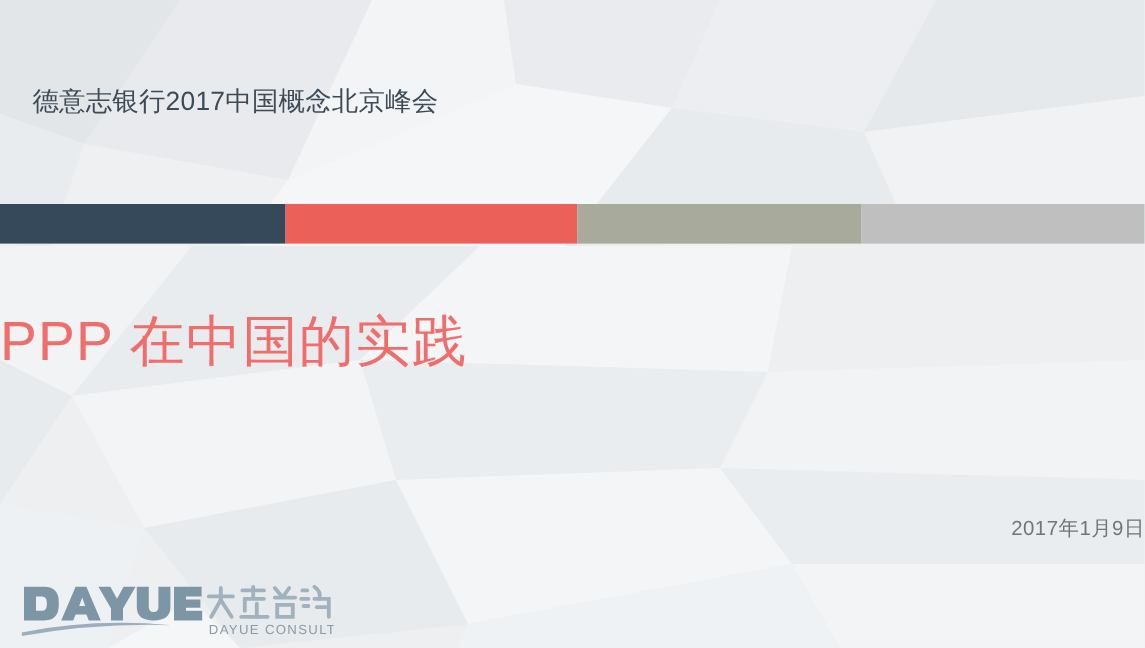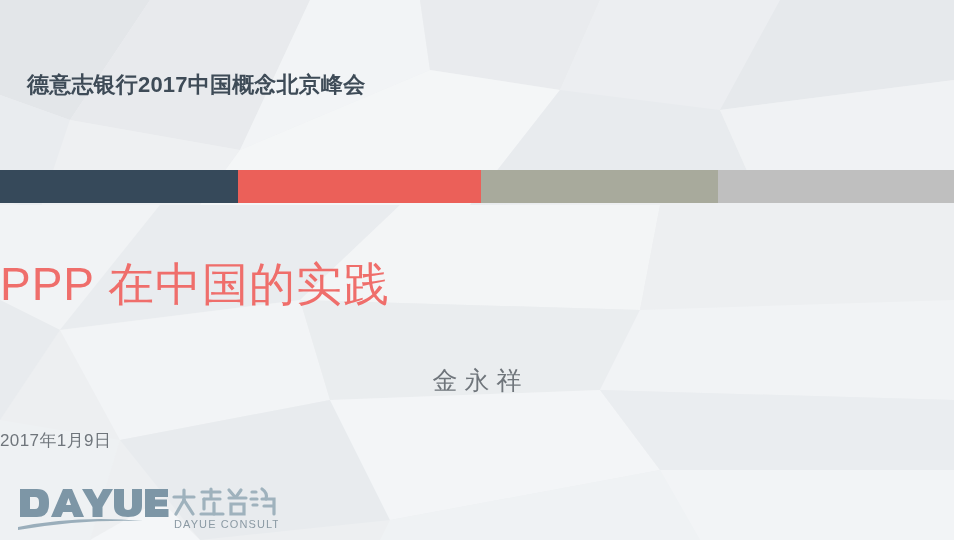--- a/index.html
+++ b/index.html
@@ -25,21 +25,21 @@
     height: 540px;
     display: block;
   }
 
   
   #event-title {
     position: absolute;
     left: 27px;
     top: 70px;
     font-size: 22px;
-    font-weight: bold;
+    font-weight: normal;
     color: #3e4b57;
     letter-spacing: 0.2px;
     white-space: nowrap;
   }
 
   
   #color-band {
     position: absolute;
     left: 0;
     top: 170px;
@@ -80,21 +80,21 @@
     letter-spacing: 7px;
     text-indent: 7px;
     font-weight: 400;
   }
 
   #deck-date {
     position: absolute;
     left: 0;
     top: 429px;
     width: 954px;
-    text-align: left;
+    text-align: right;
     font-size: 17px;
     color: #6f757b;
     letter-spacing: 0.4px;
   }
 
   
   #logo {
     position: absolute;
     left: 18px;
     top: 483px;
@@ -144,21 +144,20 @@
     <div class="seg seg-1" style="background:#36495a"></div>
     <div class="seg seg-2" style="background:#eb6059"></div>
     <div class="seg seg-3" style="background:#a8aa9c"></div>
     <div class="seg seg-4" style="background:#bfbfbf"></div>
   </div>
 
   <div id="title-block">
     <div id="deck-title">PPP 在中国的实践</div>
   </div>
 
-  <div id="presenter">金永祥</div>
 
   <div id="deck-date">2017年1月9日</div>
 
   <div id="logo">
     <svg width="260" height="50" viewBox="0 0 260 50" aria-hidden="true">
 
       <g fill="#7d96a6">
 
         <path d="M2 6 h17 q12 0 12 13 v2 q0 13 -12 13 h-17 z M12 14 v12 h5 q4 0 4 -5 v-2 q0 -5 -4 -5 z"></path>
 

